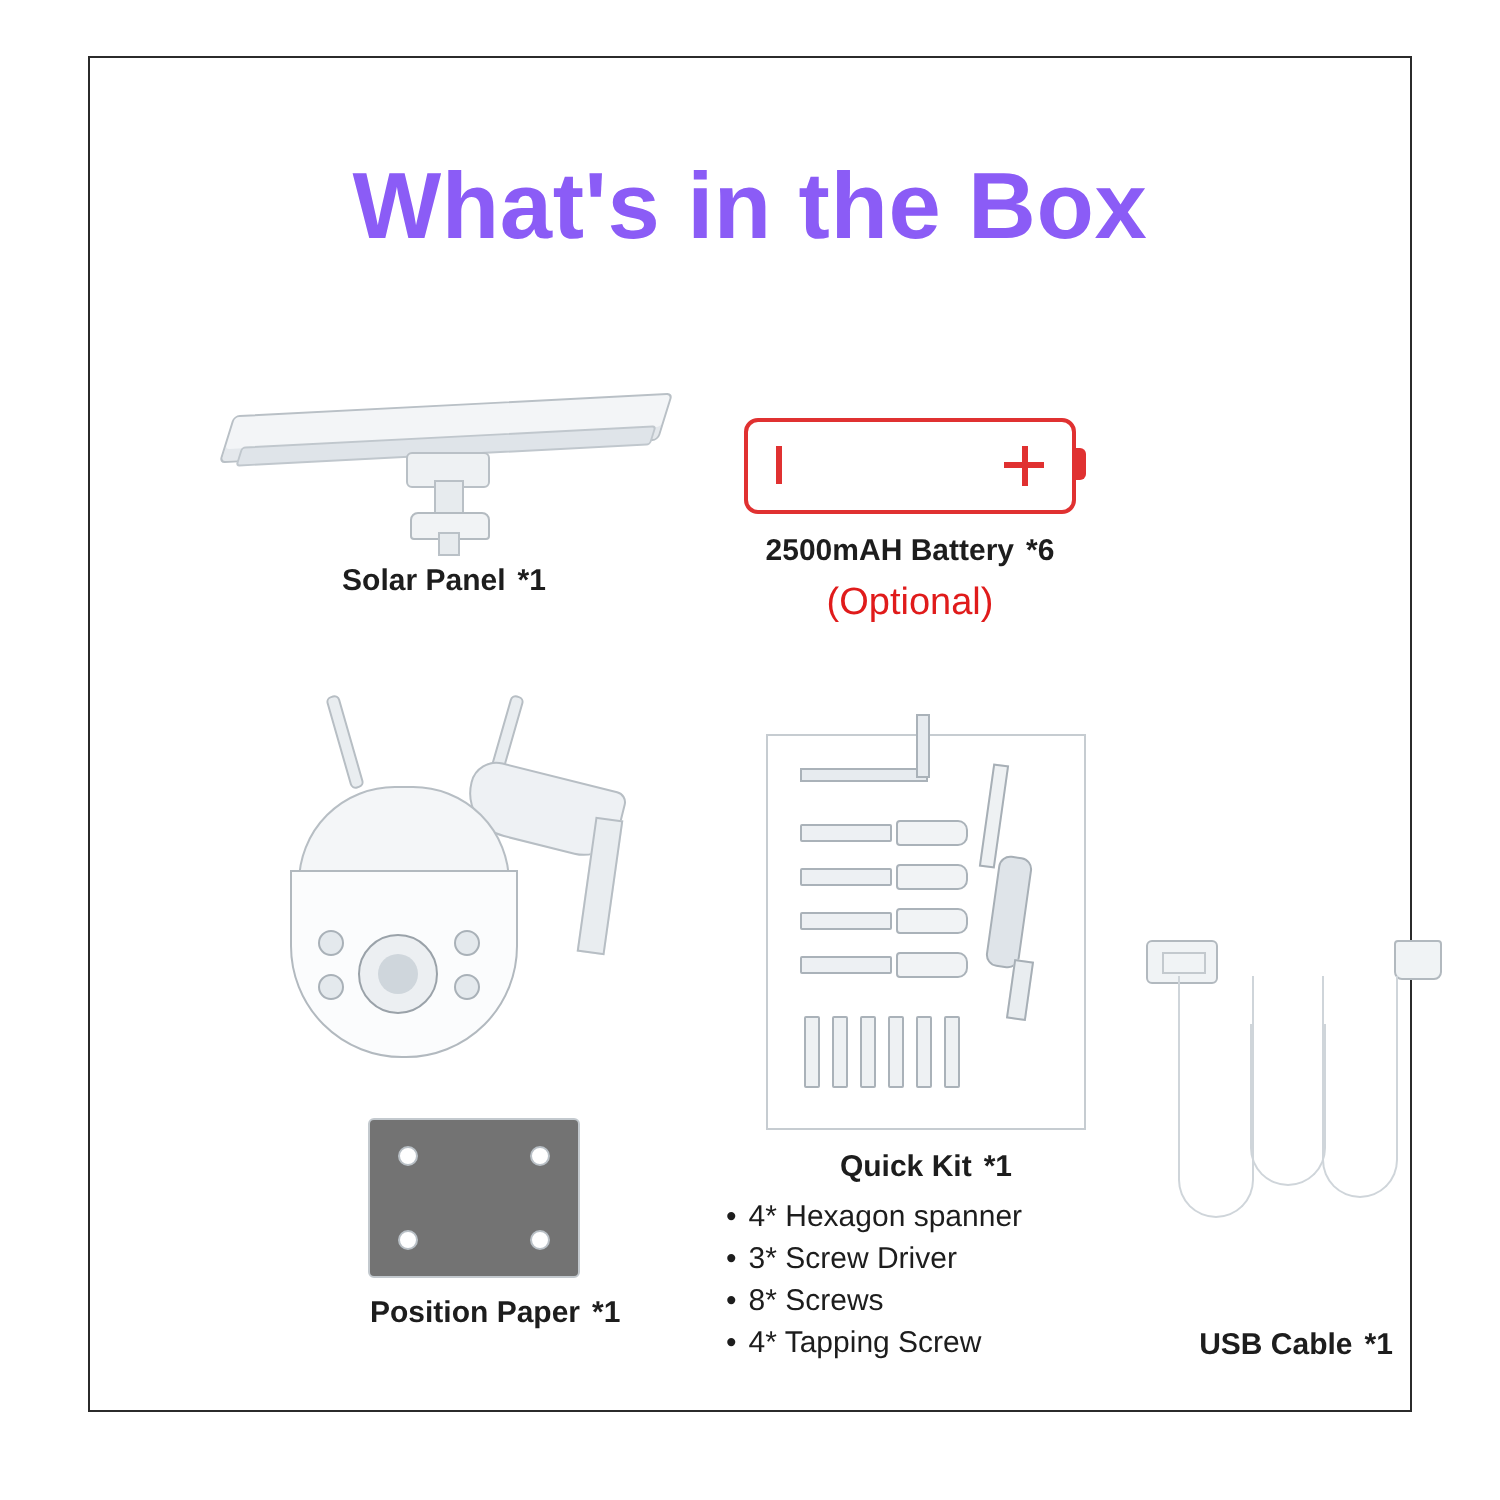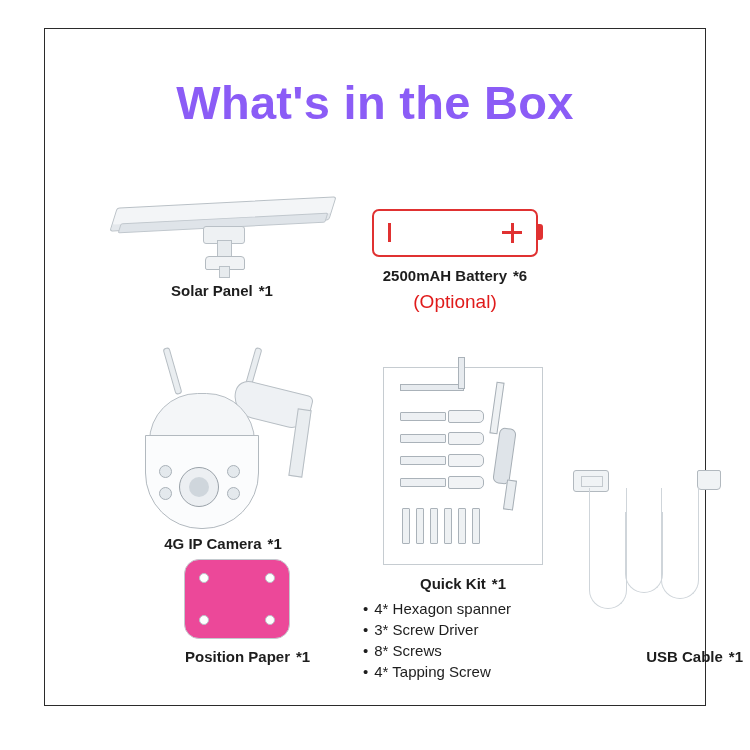--- a/index.html
+++ b/index.html
@@ -327,23 +327,23 @@
     color: #1d1d1d;
     margin-right: 6px;
   }
 
   
   #position-item { left: 92px; top: 530px; width: 200px; }
   .pos-art {
     width: 104px; height: 78px;
     margin: 0 auto 10px auto;
     border: 1px solid #c3c9ce;
-    border-radius: 15px;
+    border-radius: 3px;
     position: relative;
-    background: #ec4899;
+    background: #737373;
   }
   .pos-hole {
     position: absolute;
     width: 8px; height: 8px;
     border-radius: 50%;
     border: 1px solid #b9c0c6;
     background: #fff;
   }
   .ph1 { left: 14px; top: 13px; }
   .ph2 { right: 14px; top: 13px; }
@@ -382,21 +382,21 @@
     border-top: none;
     background: transparent;
   }
   .w1 { left: 36px; top: 24px; width: 36px; height: 120px; border-radius: 0 0 22px 22px; }
   .w2 { left: 72px; top: 48px; width: 36px; height: 80px; border-radius: 0 0 20px 20px; }
   .w3 { left: 108px; top: 24px; width: 36px; height: 110px; border-radius: 0 0 20px 20px; }
 
   .cap-solar { position: absolute; left: 0; top: 108px; width: 100%; }
   .cap-camera { position: absolute; left: 0; top: 196px; width: 100%; }
   .cap-position { position: absolute; left: 0; top: 88px; width: 100%; }
-  .cap-usb { position: absolute; left: 0; top: 184px; width: 100%; text-align: right; }
+  .cap-usb { position: absolute; left: 0; top: 200px; width: 100%; }
 </style>
 </head>
 <body>
 
 <div class="page">
   <div class="frame">
 
     <div class="title">What's in the Box</div>
 
     <div class="item" id="solar-panel-item">
@@ -432,23 +432,20 @@
         <div class="ant a2"></div>
         <div class="cam-arm"></div>
         <div class="cam-pole"></div>
         <div class="cam-body"></div>
         <div class="cam-dome"></div>
         <div class="cam-ir ir1"></div>
         <div class="cam-ir ir2"></div>
         <div class="cam-ir ir3"></div>
         <div class="cam-ir ir4"></div>
         <div class="cam-lens"></div>
-        <div class="caption cap-camera">
-          <span>4G IP Camera</span><span class="qty">*1</span>
-        </div>
       </div>
     </div>
 
     <div class="item" id="screwkit-item">
       <div class="screwkit-art">
         <div class="hexkey"></div>
         <div class="screw" style="left:16px; top:44px;"></div>
         <div class="screw" style="left:16px; top:66px;"></div>
         <div class="screw" style="left:16px; top:88px;"></div>
         <div class="screw" style="left:16px; top:110px;"></div>

